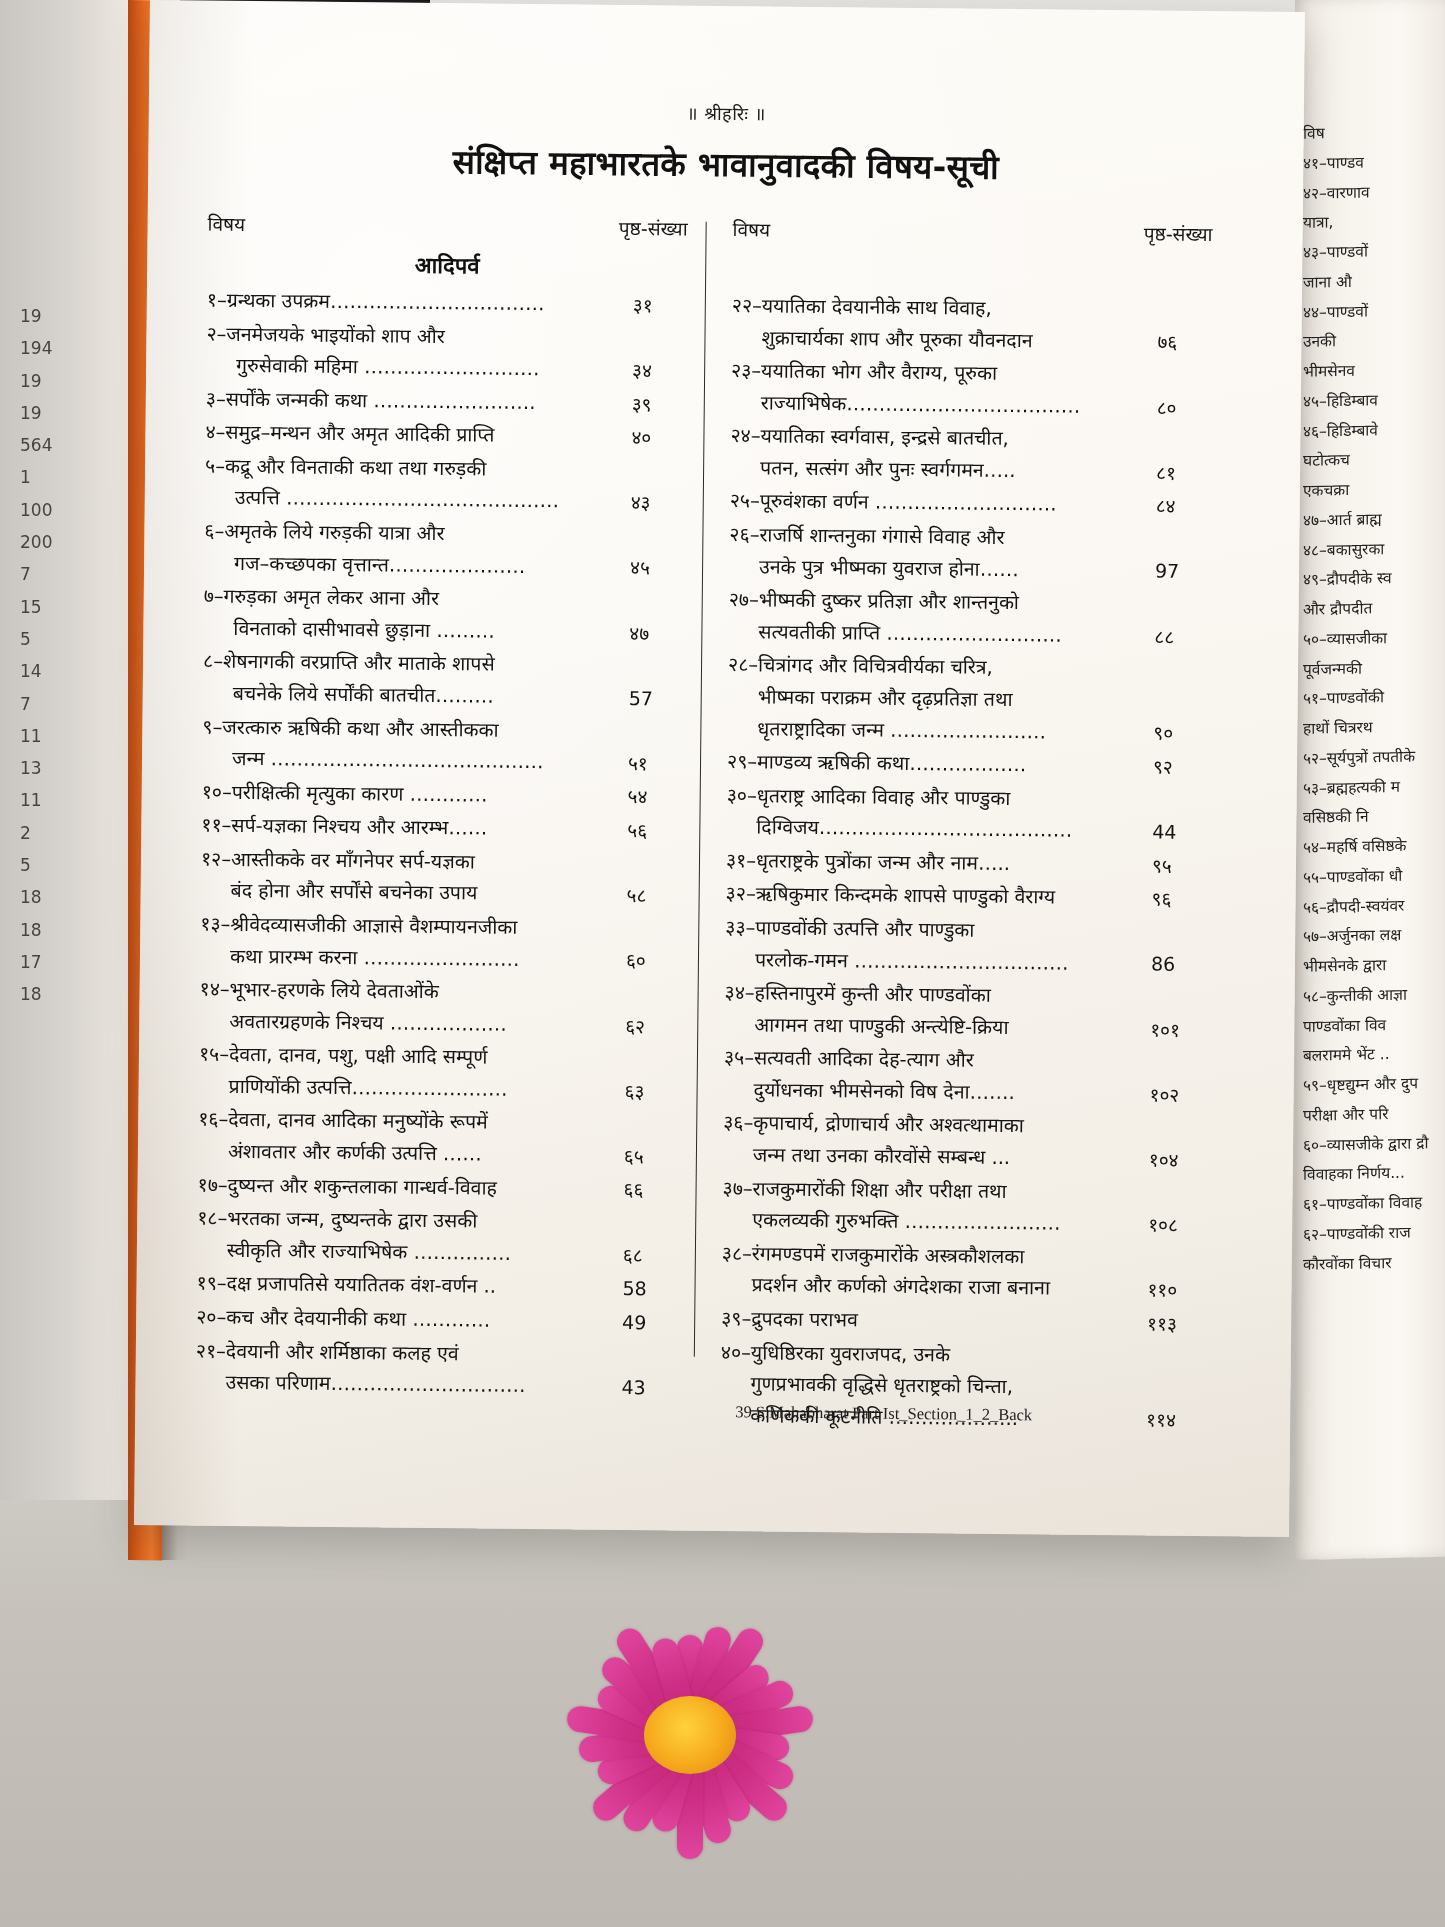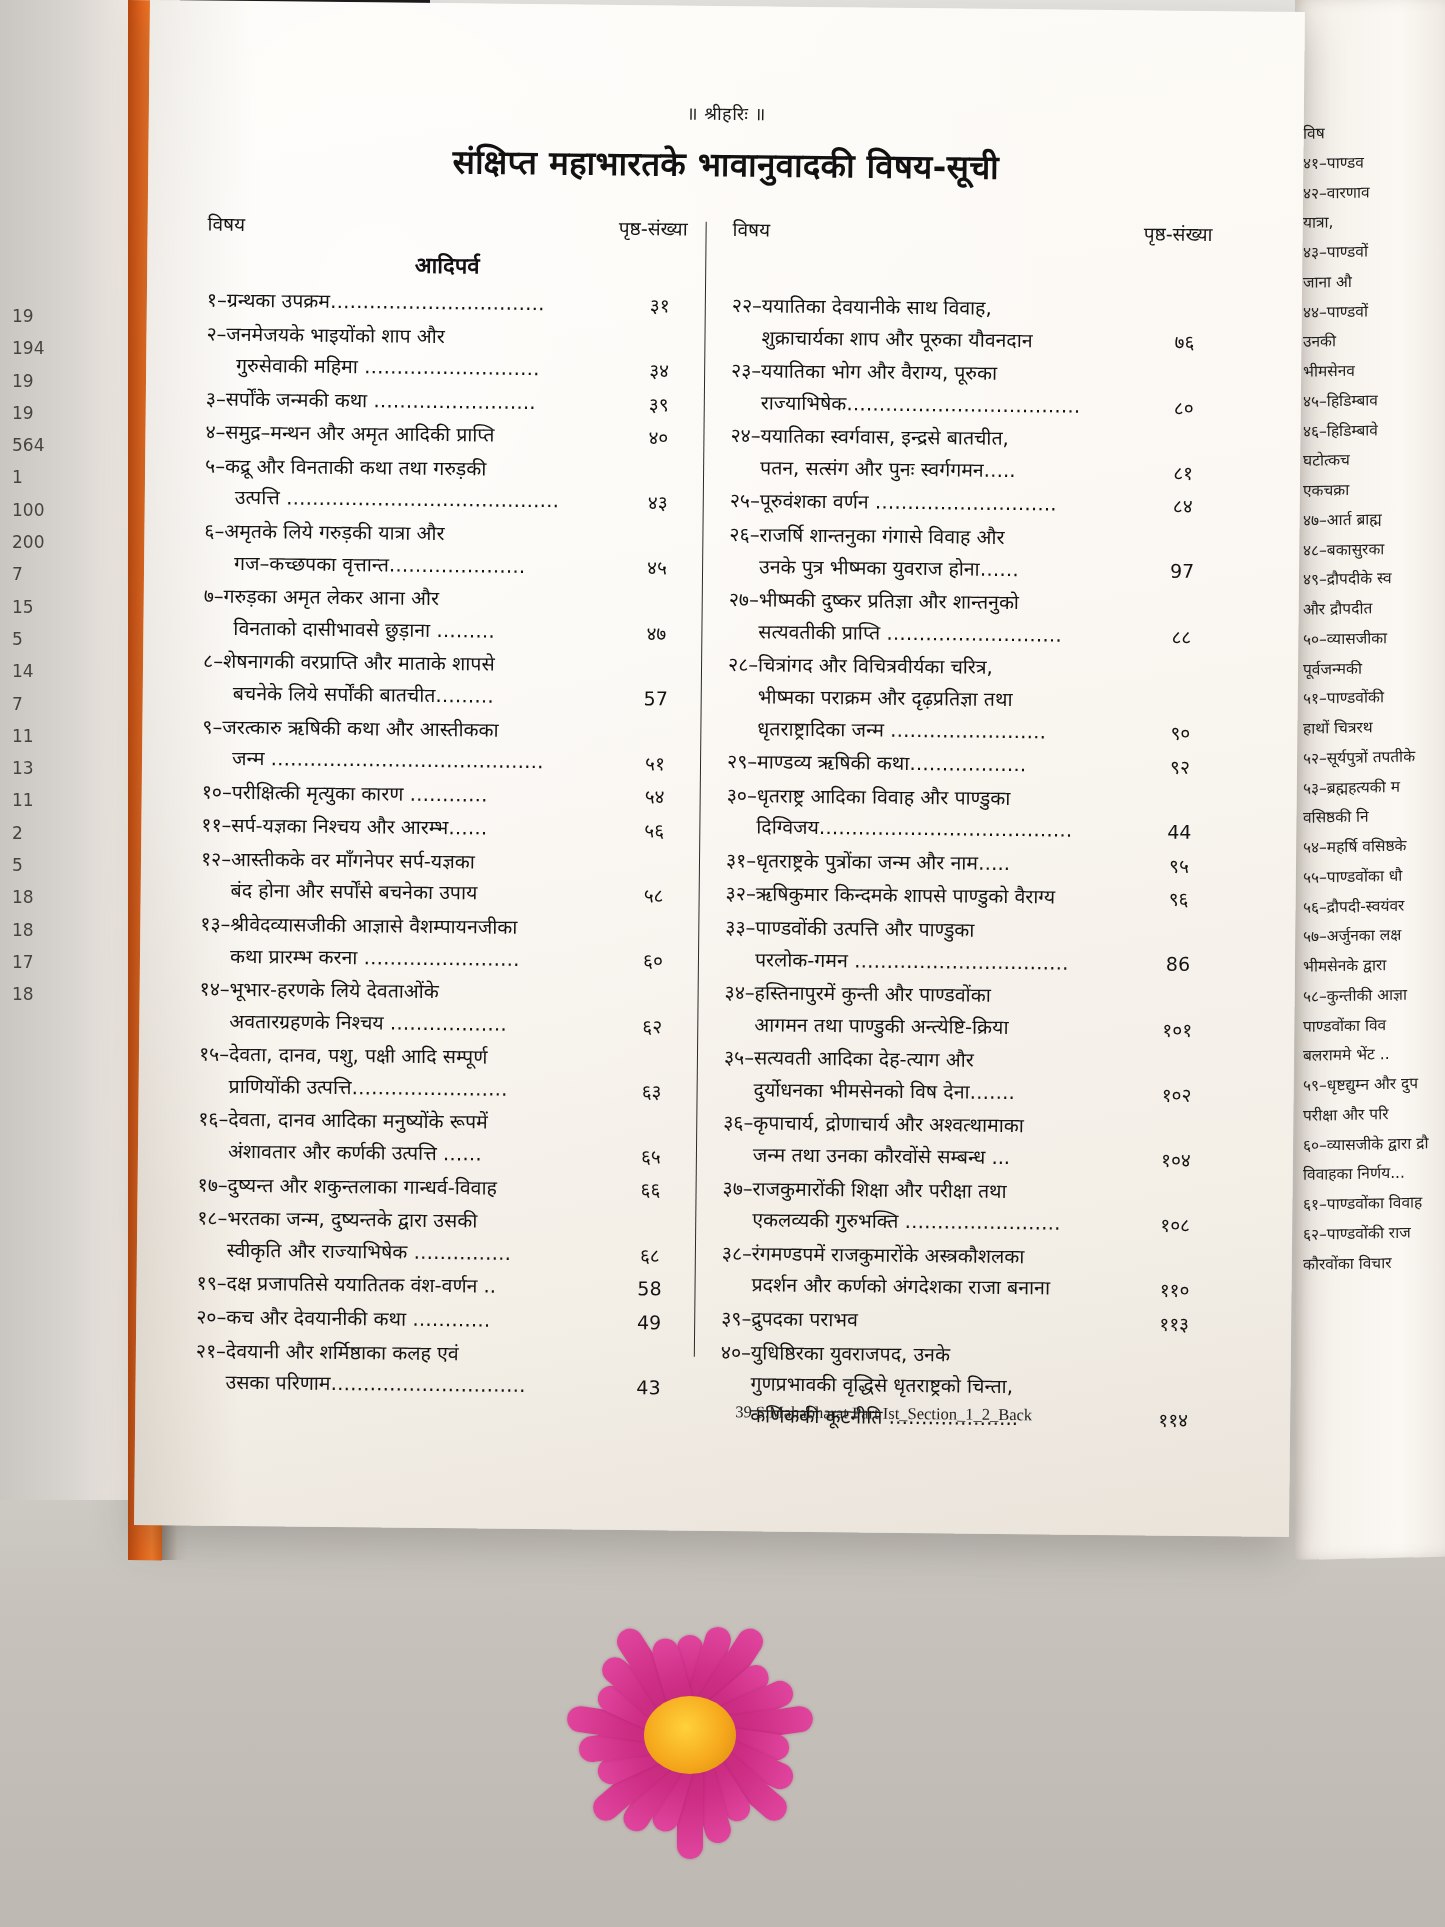--- a/index.html
+++ b/index.html
@@ -73,21 +73,21 @@
     left: 162px; top: 0; width: 26px; height: 1560px;
     background: linear-gradient(90deg, rgba(70,50,35,0.45) 0%, rgba(140,120,100,0.10) 60%, rgba(255,255,255,0) 100%);
   }
   .left-ghost {
     position: absolute;
     left: 0; top: 0; width: 130px; height: 1500px;
     background: linear-gradient(90deg, #c9c5c0 0%, #d8d4cf 55%, #efe9e2 100%);
   }
   .left-ghost-text {
     position: absolute;
-    left: 12px; top: 300px; width: 110px;
+    left: 20px; top: 300px; width: 110px;
     font-size: 17px;
     line-height: 1.9;
     color: #2e2c2a;
     opacity: 0.85;
   }
   .top-black {
     position: absolute;
     left: 180px; top: -6px; width: 250px; height: 34px;
     background: #1b1b1b;
     border-radius: 2px;
@@ -181,21 +181,21 @@
     margin-bottom: 2px;
   }
   .entry .txt {
     flex: 1 1 auto;
     position: relative;
     padding-right: 4px;
   }
   .entry .pg {
     flex: 0 0 auto;
     width: 54px;
-    text-align: center;
+    text-align: left;
     font-size: 19px;
   }
   .entry .l2 {
     display: block;
     padding-left: 30px;
   }
 
   .footer-note {
     position: absolute;
     left: 600px;

